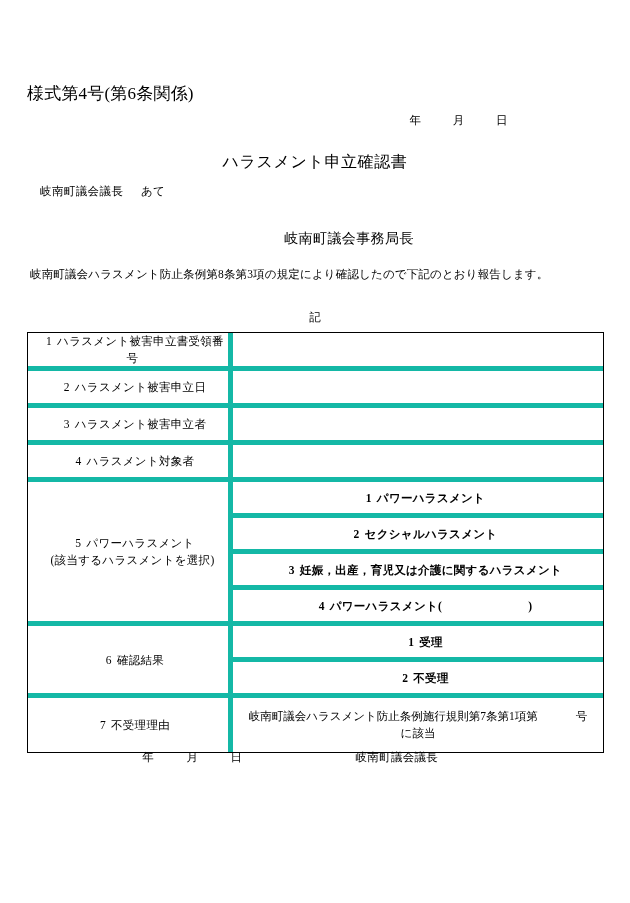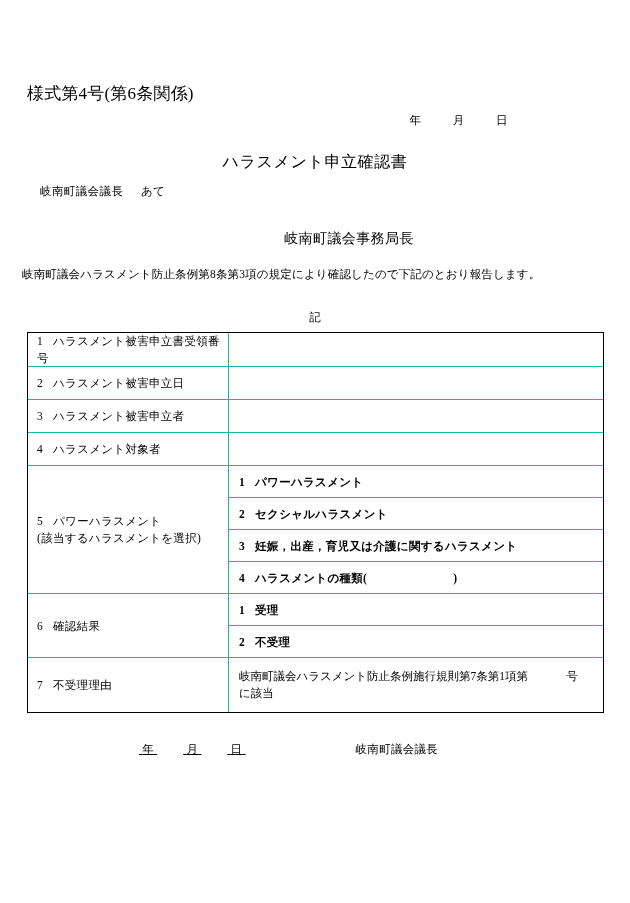--- a/index.html
+++ b/index.html
@@ -86,21 +86,21 @@
     font-size: 14px;
     letter-spacing: 0.4px;
   }
   .issuer .inner {
     display: inline-block;
     margin-left: 196px;
   }
 
   .body-sentence {
     position: absolute;
-    left: 11px;
+    left: 19px;
     top: 267px;
     width: 580px;
     font-size: 11.5px;
     letter-spacing: 0.15px;
     text-indent: 11px;
     white-space: nowrap;
   }
 
   .ki-mark {
     position: absolute;
@@ -116,23 +116,24 @@
     top: 332px;
     width: 577px;
     border: 1.6px solid #000000;
     box-sizing: border-box;
   }
   .tbl-wrap table {
     width: 100%;
     border-collapse: collapse;
     table-layout: fixed;
     font-size: 11.5px;
+    text-align: center;
   }
   .tbl-wrap td {
-    border: 1px solid #14b8a6;
+    border: 5px solid #14b8a6;
     padding: 0;
     vertical-align: middle;
   }
   .tbl-wrap tr td:first-child {
     border-left: none;
   }
   .tbl-wrap tr td:last-child {
     border-right: none;
   }
   .tbl-wrap tr:first-child td {
@@ -191,25 +192,24 @@
     top: 738px;
     width: 630px;
     font-size: 11.5px;
   }
   .footer-line1 {
     margin-left: 115px;
     letter-spacing: 0.3px;
   }
   .footer-line2 {
     margin-left: 115px;
-    margin-top: 4px;
+    margin-top: 12px;
     letter-spacing: 0.3px;
     position: relative;
     white-space: nowrap;
-    text-decoration: underline;
   }
   .footer-line2 .dgap {
     display: inline-block;
     width: 26px;
   }
   .footer-line2 .pad {
     display: inline-block;
     width: 24px;
   }
   .footer-line2 .signer {
@@ -292,21 +292,21 @@
             <span class="num">2</span><span>セクシャルハラスメント</span>
           </td>
         </tr>
         <tr>
           <td class="value-cell opt-cell">
             <span class="num">3</span><span>妊娠，出産，育児又は介護に関するハラスメント</span>
           </td>
         </tr>
         <tr>
           <td class="value-cell opt-cell">
-            <span class="num">4</span><span>ハラスメントの種類(</span><span class="paren-gap"></span><span>)</span>
+            <span class="num">4</span><span>パワーハラスメント(</span><span class="paren-gap"></span><span>)</span>
           </td>
         </tr>
 
         <tr>
           <td class="label-cell" rowspan="2">
             <span class="num">6</span><span>確認結果</span>
           </td>
           <td class="value-cell opt-cell">
             <span class="num">1</span><span>受理</span>
           </td>

